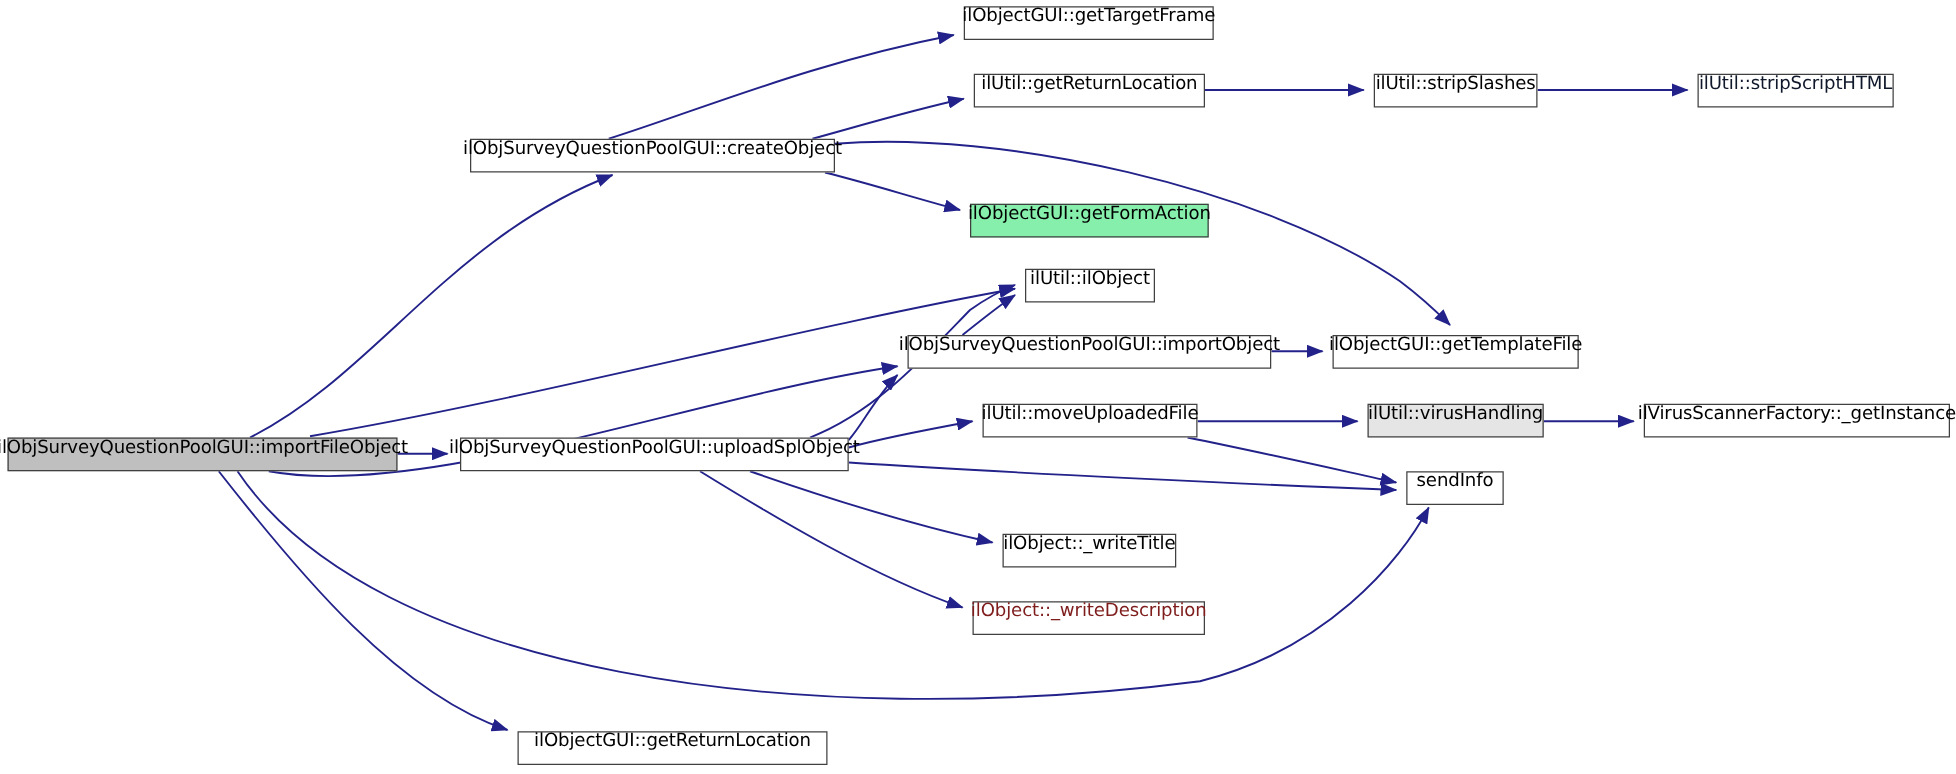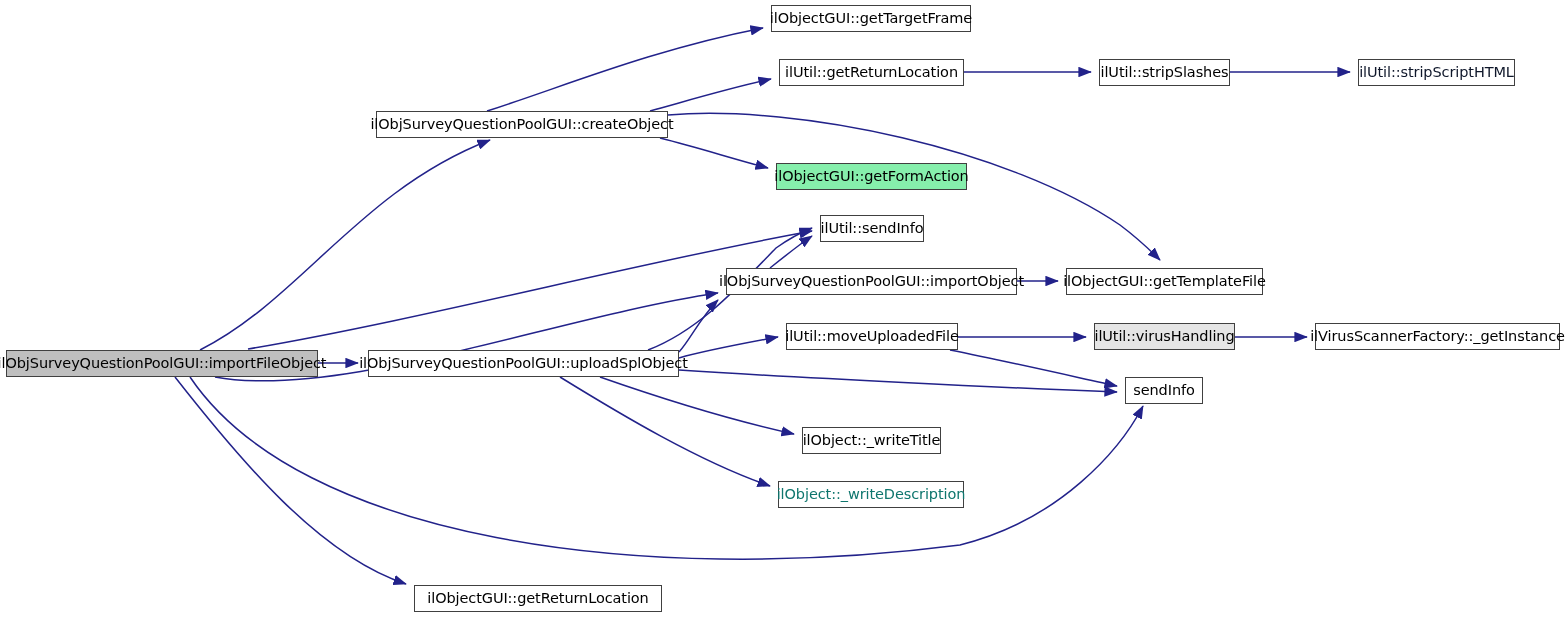--- a/index.html
+++ b/index.html
@@ -5,21 +5,21 @@
   html,body{margin:0;padding:0;background:#ffffff;}
   body{font-family:"DejaVu Sans","Liberation Sans",sans-serif;}
   #graph-root{position:relative;width:1565px;height:619px;background:#ffffff;overflow:hidden;}
   #graph-svg{position:absolute;left:0;top:0;width:1565px;height:619px;display:block;}
   .node-box{
     position:absolute;
     box-sizing:border-box;
     background:#ffffff;
     border:1px solid #404040;
     display:flex;
-    align-items:center;
+    align-items:flex-start;
     justify-content:center;
     white-space:nowrap;
     color:#000000;
     font-size:14.5px;
     line-height:1;
     letter-spacing:-0.1px;
     cursor:pointer;
   }
   .node-box.root{
     background:#bfbfbf;
@@ -82,21 +82,21 @@
       <div class="node-box" style="left: 776px; top: 163px; width: 191px; height: 27px; border-color: rgb(64, 64, 64); background: #86efac; color: rgb(0, 0, 0);">
         <span class="node-label">ilObjectGUI::getFormAction</span>
       </div>
       <div class="node-box" style="left: 1099px; top: 59px; width: 131px; height: 27px; border-color: rgb(64, 64, 64); background: rgb(255, 255, 255); color: rgb(0, 0, 0);">
         <span class="node-label">ilUtil::stripSlashes</span>
       </div>
       <div class="node-box" style="left: 1358px; top: 59px; width: 157px; height: 27px; border-color: rgb(64, 64, 64); background: rgb(255, 255, 255); color: #0f172a;">
         <span class="node-label">ilUtil::stripScriptHTML</span>
       </div>
       <div class="node-box" style="left: 820px; top: 215px; width: 104px; height: 27px; border-color: rgb(64, 64, 64); background: rgb(255, 255, 255); color: rgb(0, 0, 0);">
-        <span class="node-label">ilUtil::sendInfo</span>
+        <span class="node-label">ilUtil::ilObject</span>
       </div>
       <div class="node-box" style="left: 726px; top: 268px; width: 291px; height: 27px; border-color: rgb(64, 64, 64); background: rgb(255, 255, 255); color: rgb(0, 0, 0);">
         <span class="node-label">ilObjSurveyQuestionPoolGUI::importObject</span>
       </div>
       <div class="node-box" style="left: 1066px; top: 268px; width: 197px; height: 27px; border-color: rgb(64, 64, 64); background: rgb(255, 255, 255); color: rgb(0, 0, 0);">
         <span class="node-label">ilObjectGUI::getTemplateFile</span>
       </div>
       <div class="node-box" style="left: 786px; top: 323px; width: 172px; height: 27px; border-color: rgb(64, 64, 64); background: rgb(255, 255, 255); color: rgb(0, 0, 0);">
         <span class="node-label">ilUtil::moveUploadedFile</span>
       </div>
@@ -108,21 +108,21 @@
       </div>
       <div class="node-box" style="left: 368px; top: 350px; width: 311px; height: 27px; border-color: rgb(64, 64, 64); background: rgb(255, 255, 255); color: rgb(0, 0, 0);">
         <span class="node-label">ilObjSurveyQuestionPoolGUI::uploadSplObject</span>
       </div>
       <div class="node-box" style="left: 1125px; top: 377px; width: 78px; height: 27px; border-color: rgb(64, 64, 64); background: rgb(255, 255, 255); color: rgb(0, 0, 0);">
         <span class="node-label">sendInfo</span>
       </div>
       <div class="node-box" style="left: 802px; top: 427px; width: 139px; height: 27px; border-color: rgb(64, 64, 64); background: rgb(255, 255, 255); color: rgb(0, 0, 0);">
         <span class="node-label">ilObject::_writeTitle</span>
       </div>
-      <div class="node-box" style="left: 778px; top: 481px; width: 186px; height: 27px; border-color: rgb(64, 64, 64); background: rgb(255, 255, 255); color: #0f766e;">
+      <div class="node-box" style="left: 778px; top: 481px; width: 186px; height: 27px; border-color: rgb(64, 64, 64); background: rgb(255, 255, 255); color: #7f1d1d;">
         <span class="node-label">ilObject::_writeDescription</span>
       </div>
       <div class="node-box" style="left: 414px; top: 585px; width: 248px; height: 27px; border-color: rgb(64, 64, 64); background: rgb(255, 255, 255); color: rgb(0, 0, 0);">
         <span class="node-label">ilObjectGUI::getReturnLocation</span>
       </div>
     </div>
 
 </div>
 
 </body></html>

